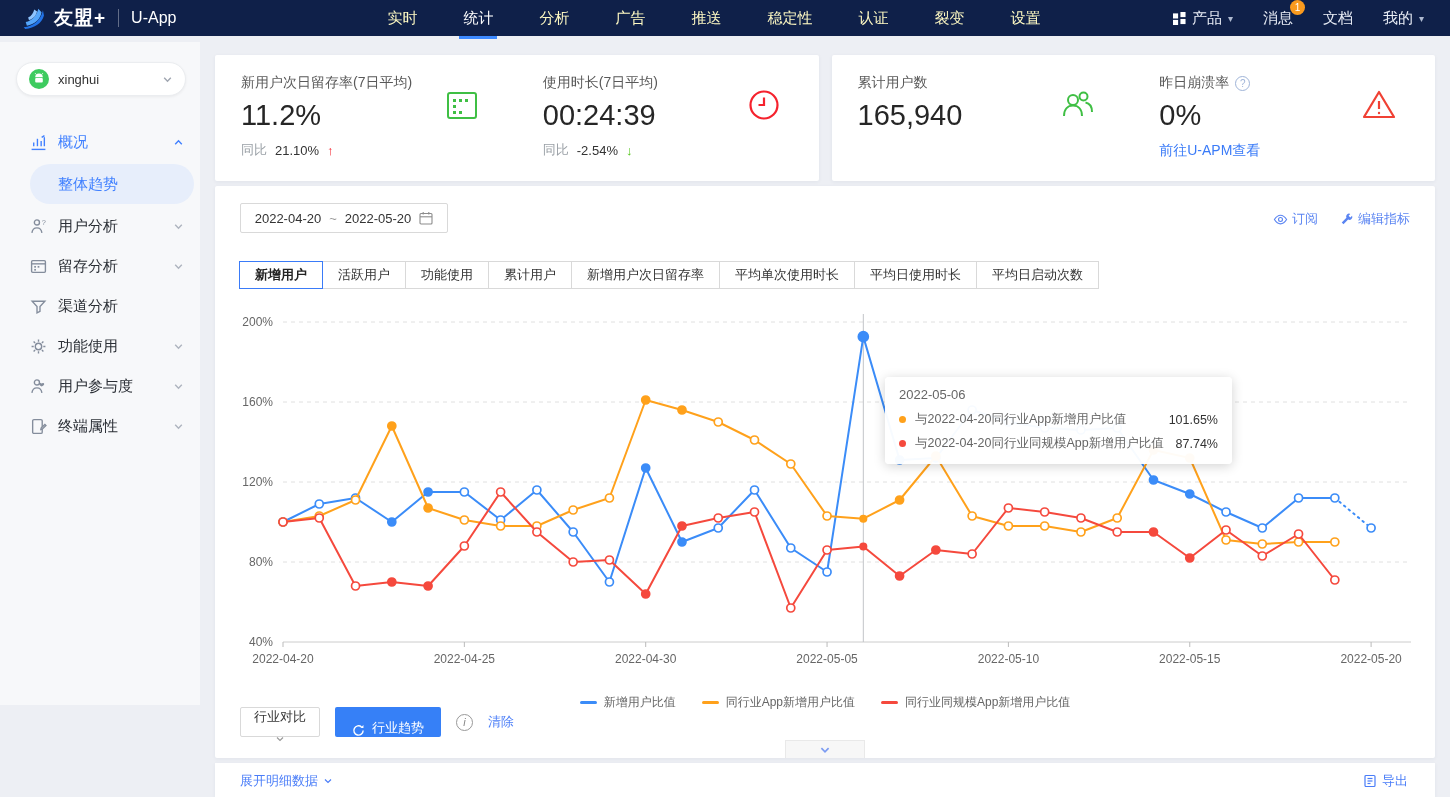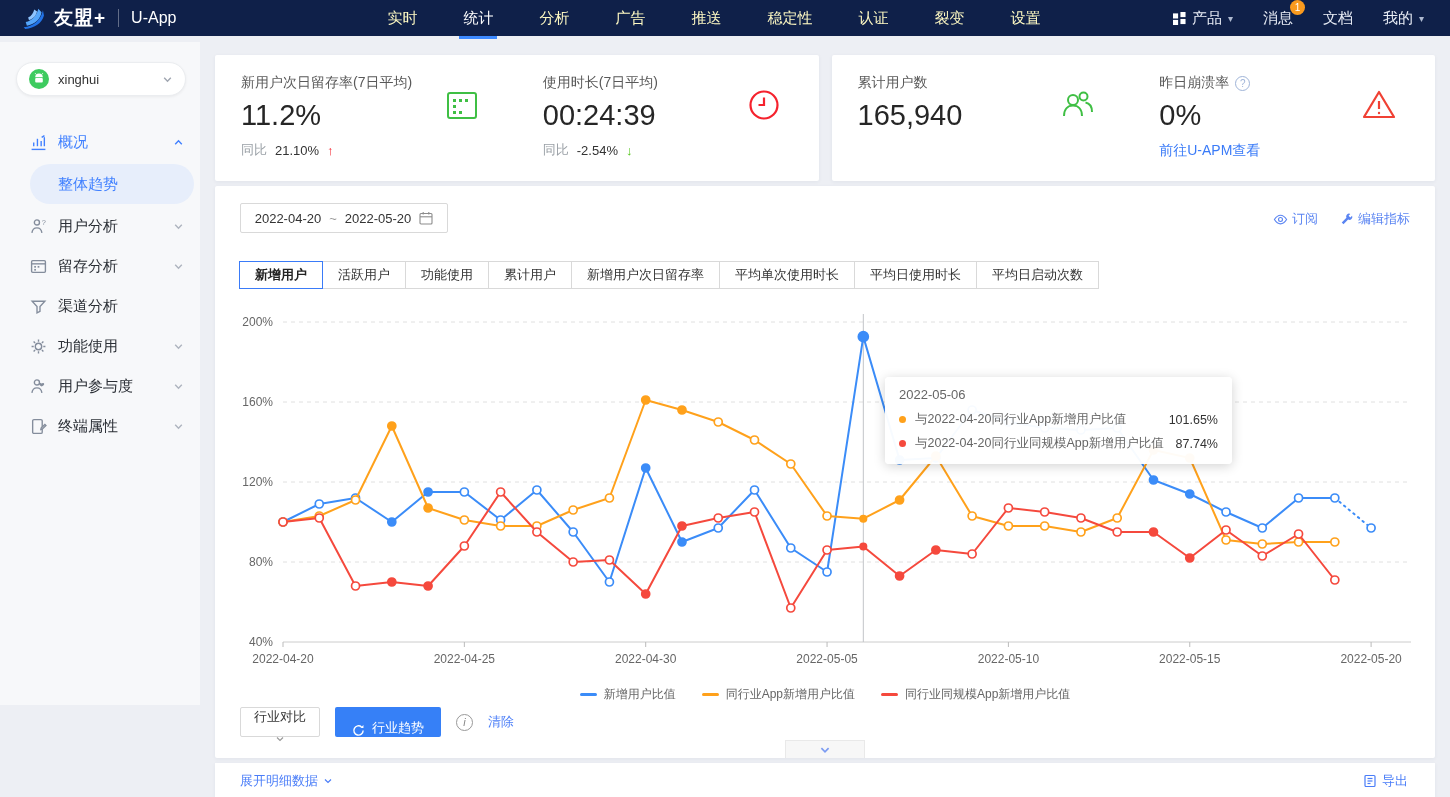--- a/index.html
+++ b/index.html
@@ -76,21 +76,21 @@
   #chart-svg { position:absolute; top:100px; left:0; cursor:crosshair; }
   .tooltip { position:absolute; top:191px; left:670px; width:347px; background:rgba(255,255,255,.96);
     border-radius:4px; box-shadow:0 2px 12px rgba(0,0,0,.18); padding:10px 14px 12px; z-index:10;
     pointer-events:none; }
   .tt-title { font-size:13px; color:#666; margin-bottom:9px; }
   .tt-row { display:flex; align-items:center; font-size:12.5px; color:#666; margin-top:7px; }
   .tt-dot { width:7px; height:7px; border-radius:50%; margin-right:9px; flex:none; }
   .tt-val { margin-left:auto; color:#333; }
   .legend { position:absolute; top:500px; left:0; width:100%; display:flex; justify-content:center;
     gap:26px; }
-  .lg-item { display:flex; align-items:center; gap:7px; font-size:12px; color:#666; cursor:pointer; }
+  .lg-item { display:flex; align-items:center; gap:7px; font-size:12px; color:#666; cursor:pointer;margin-top:8px; }
   .lg-dash { width:17px; height:3px; border-radius:2px; }
   .controls { position:absolute; top:521px; left:25px; display:flex; align-items:center; gap:15px; }
   .dropdown-btn { height:30px; border:1px solid #d9d9d9; border-radius:2px; background:#fff;
     display:flex; align-items:center; gap:8px; padding:0 13px; font-size:13px; color:#333; cursor:pointer;flex-direction:column; }
   .dropdown-btn .chev { color:#999; }
   .primary-btn { height:30px; border:none; border-radius:2px; background:#3680f7; color:#fff;
     font-size:13px; display:flex; align-items:flex-end; gap:7px; padding:0 17px; cursor:pointer;
     font-family:inherit; }
   .info-ic { width:17px; height:17px; border:1px solid #999; border-radius:50%; color:#888;
     font-size:11px; line-height:15px; text-align:center; cursor:pointer; font-style:italic; }

